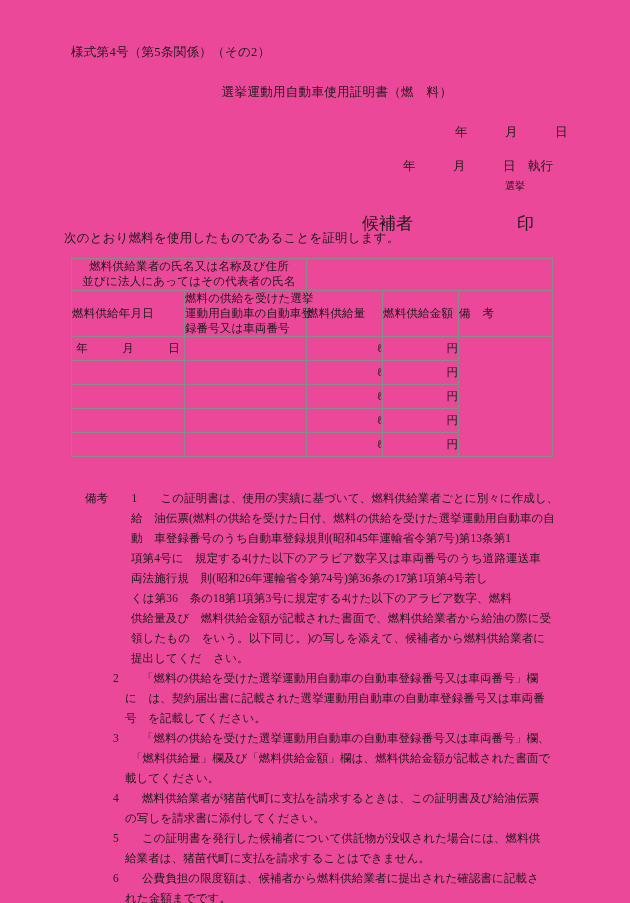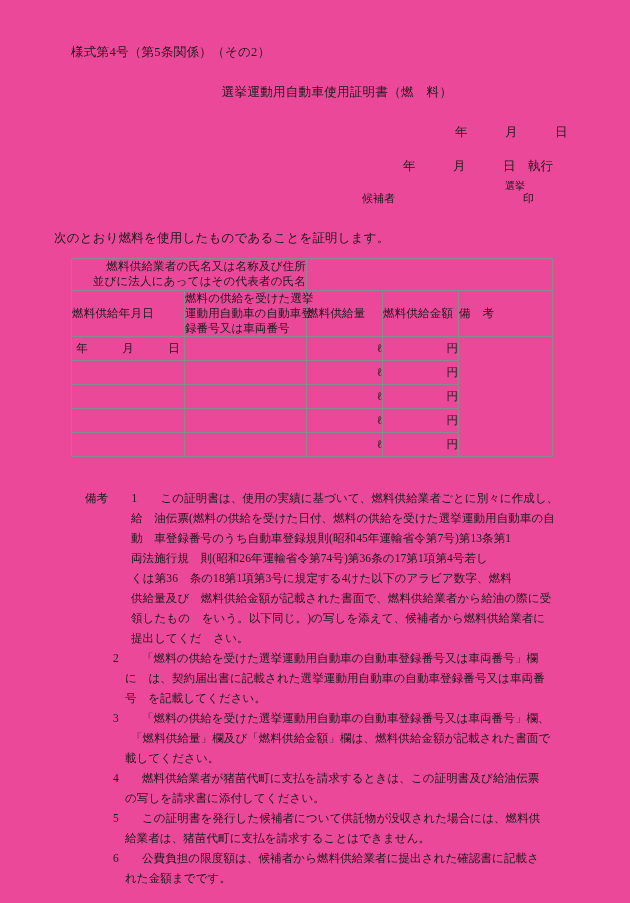--- a/index.html
+++ b/index.html
@@ -58,31 +58,31 @@
   .election-word {
     position: absolute;
     left: 505px;
     top: 179px;
     font-size: 10px;
     white-space: pre;
   }
   .candidate-row {
     position: absolute;
     left: 362px;
-    top: 191px;
+    top: 212px;
     width: 172px;
-    font-size: 11px;
+    font-size: 17px;
     display: flex;
     justify-content: space-between;
     white-space: pre;
   }
 
   .cert-statement {
     position: absolute;
-    left: 54px;
+    left: 64px;
     top: 230px;
     font-size: 12.5px;
     letter-spacing: 0.2px;
     white-space: nowrap;
   }
 
   
   .tbl-wrap {
     position: absolute;
     left: 71px;
@@ -96,21 +96,21 @@
   }
   table.form-table td {
     border: 1px solid #8a8a8a;
     font-size: 11.5px;
     padding: 0;
     vertical-align: middle;
     line-height: 1.33;
   }
   .supplier-label {
     padding: 3px 4px 3px 6px;
-    text-align: right;
+    text-align: center;
     letter-spacing: 0.2px;
   }
   .supplier-label span { display: block; white-space: nowrap; }
   .col-head {
     text-align: left;
     padding: 4px 3px;
     letter-spacing: 0.2px;
   }
   .col-head-multi {
     text-align: left;
@@ -227,20 +227,21 @@
           <td class="cell-unit">円</td>
         </tr>
       </tbody>
     </table>
   </div>
 
   <div class="notes" id="notes-container">
       <div class="note-line note-first"><span>備考　　</span><span>1　　</span><span>この証明書は、使用の実績に基づいて、燃料供給業者ごとに別々に作成し、</span></div>
       <div class="note-line note-cont">給　油伝票(燃料の供給を受けた日付、燃料の供給を受けた選挙運動用自動車の自</div>
       <div class="note-line note-cont">動　車登録番号のうち自動車登録規則(昭和45年運輸省令第7号)第13条第1</div>
+      <div class="note-line note-cont">項第4号に　規定する4けた以下のアラビア数字又は車両番号のうち道路運送車</div>
       <div class="note-line note-cont">両法施行規　則(昭和26年運輸省令第74号)第36条の17第1項第4号若し</div>
       <div class="note-line note-cont">くは第36　条の18第1項第3号に規定する4けた以下のアラビア数字、燃料</div>
       <div class="note-line note-cont">供給量及び　燃料供給金額が記載された書面で、燃料供給業者から給油の際に受</div>
       <div class="note-line note-cont">領したもの　をいう。以下同じ。)の写しを添えて、候補者から燃料供給業者に</div>
       <div class="note-line note-cont">提出してくだ　さい。</div>
       <div class="note-line note-item"><span>2　　</span><span>「燃料の供給を受けた選挙運動用自動車の自動車登録番号又は車両番号」欄</span></div>
       <div class="note-line note-cont-tight">に　は、契約届出書に記載された選挙運動用自動車の自動車登録番号又は車両番</div>
       <div class="note-line note-cont-tight">号　を記載してください。</div>
       <div class="note-line note-item"><span>3　　</span><span>「燃料の供給を受けた選挙運動用自動車の自動車登録番号又は車両番号」欄、</span></div>
       <div class="note-line note-cont">「燃料供給量」欄及び「燃料供給金額」欄は、燃料供給金額が記載された書面で</div>

